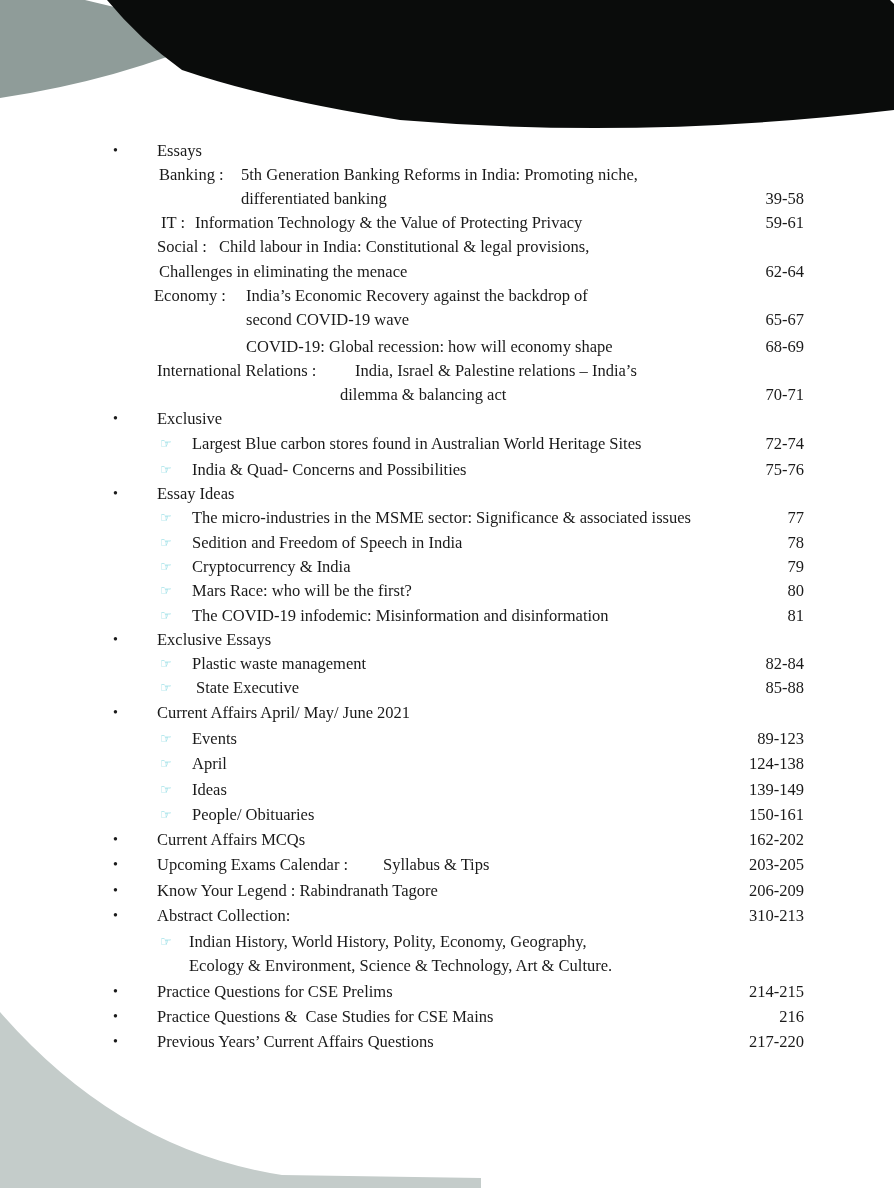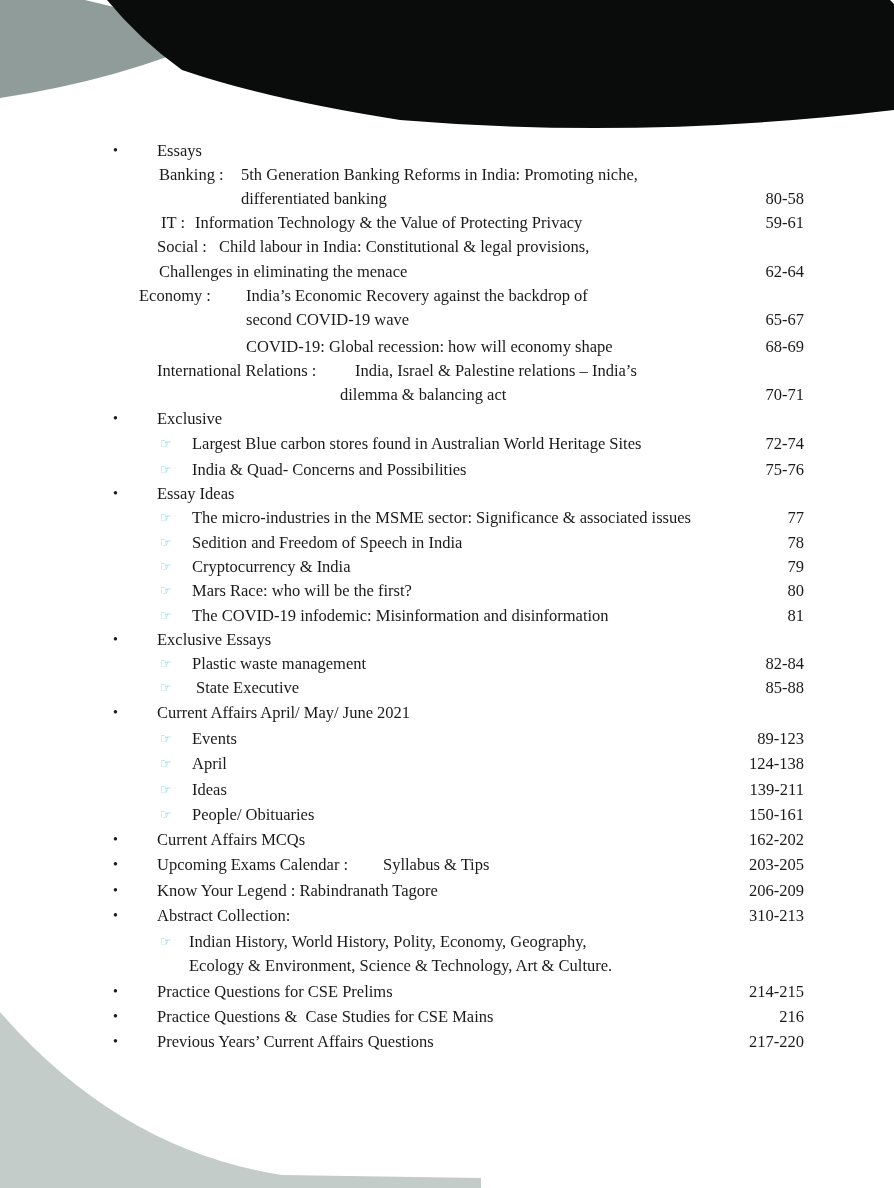--- a/index.html
+++ b/index.html
@@ -35,37 +35,37 @@
   <div class="row" style="top:139px">
     <span class="bullet">•</span>
     <span class="txt b" style="left:157px">Essays</span>
   </div>
   <div class="row" style="top:163px">
     <span class="txt b" style="left:159px">Banking :</span>
     <span class="txt" style="left:241px">5th Generation Banking Reforms in India: Promoting niche,</span>
   </div>
   <div class="row" style="top:187px">
     <span class="txt" style="left:241px">differentiated banking</span>
-    <span class="page">80-58</span>
+    <span class="page">39-58</span>
   </div>
   <div class="row" style="top:211px">
     <span class="txt b" style="left:161px">IT :</span>
     <span class="txt" style="left:195px">Information Technology &amp; the Value of Protecting Privacy</span>
     <span class="page">59-61</span>
   </div>
   <div class="row" style="top:235px">
     <span class="txt b" style="left:157px">Social :</span>
     <span class="txt" style="left:219px">Child labour in India: Constitutional &amp; legal provisions,</span>
   </div>
   <div class="row" style="top:260px">
     <span class="txt" style="left:159px">Challenges in eliminating the menace</span>
     <span class="page">62-64</span>
   </div>
   <div class="row" style="top:284px">
-    <span class="txt b" style="left:139px">Economy :</span>
+    <span class="txt b" style="left:154px">Economy :</span>
     <span class="txt" style="left:246px">India’s Economic Recovery against the backdrop of</span>
   </div>
   <div class="row" style="top:308px">
     <span class="txt" style="left:246px">second COVID-19 wave</span>
     <span class="page">65-67</span>
   </div>
   <div class="row" style="top:335px">
     <span class="txt" style="left:246px">COVID-19: Global recession: how will economy shape</span>
     <span class="page">68-69</span>
   </div>
@@ -148,21 +148,21 @@
     <span class="page">89-123</span>
   </div>
   <div class="row" style="top:752px">
     <span class="hand">☞</span>
     <span class="txt" style="left:192px">April</span>
     <span class="page">124-138</span>
   </div>
   <div class="row" style="top:778px">
     <span class="hand">☞</span>
     <span class="txt" style="left:192px">Ideas</span>
-    <span class="page">139-211</span>
+    <span class="page">139-149</span>
   </div>
   <div class="row" style="top:803px">
     <span class="hand">☞</span>
     <span class="txt" style="left:192px">People/ Obituaries</span>
     <span class="page">150-161</span>
   </div>
 
   <div class="row" style="top:828px">
     <span class="bullet">•</span>
     <span class="txt b" style="left:157px">Current Affairs MCQs</span>

